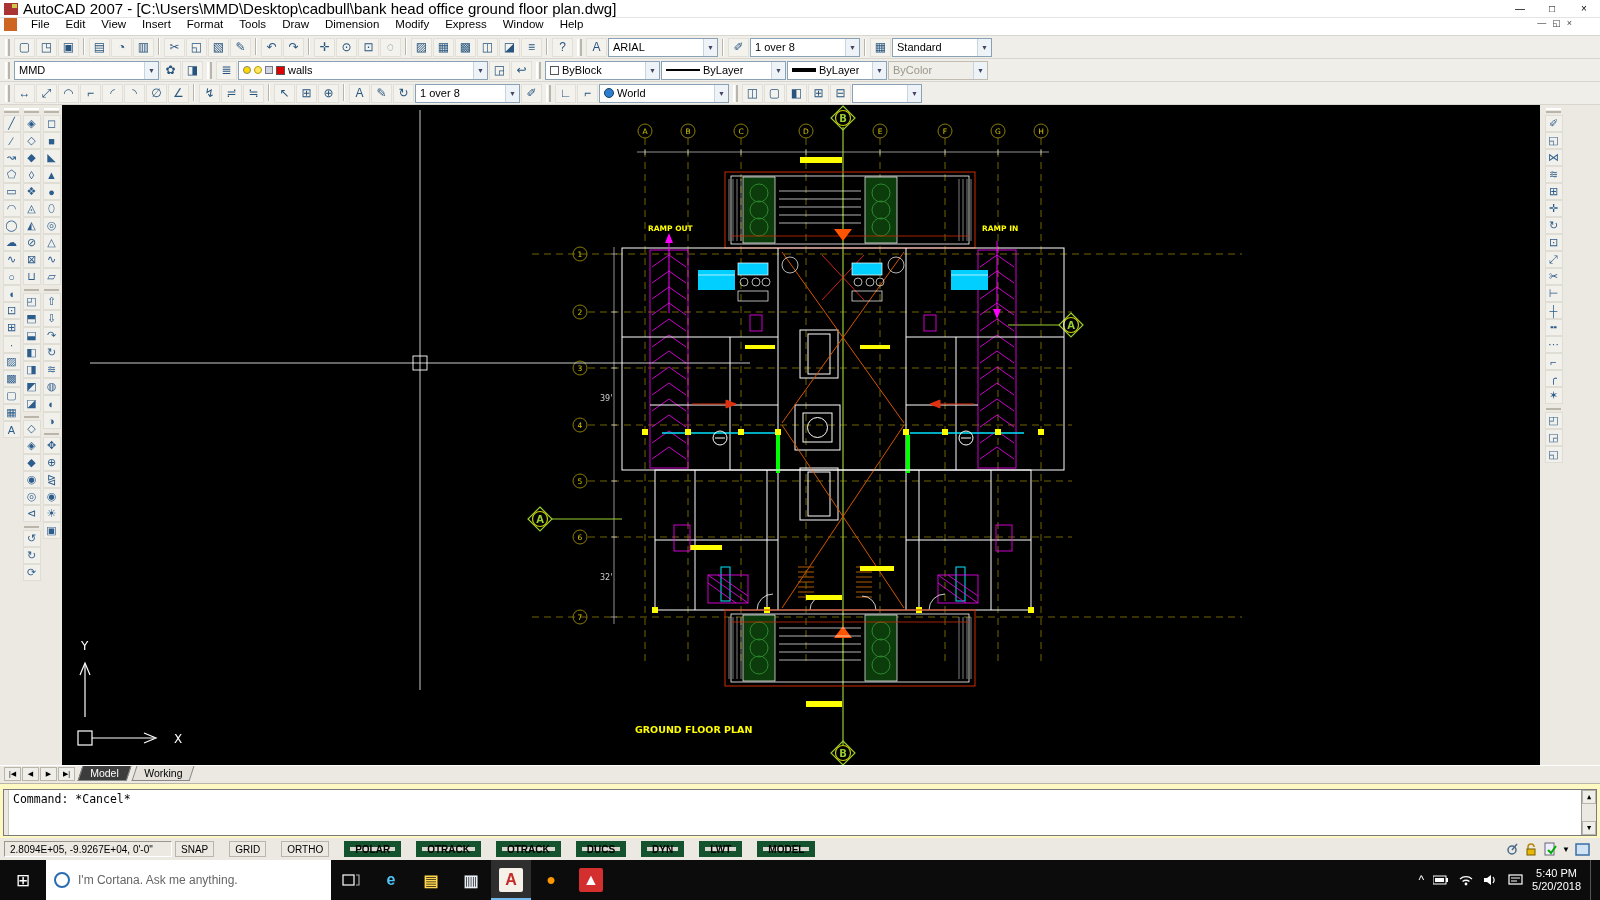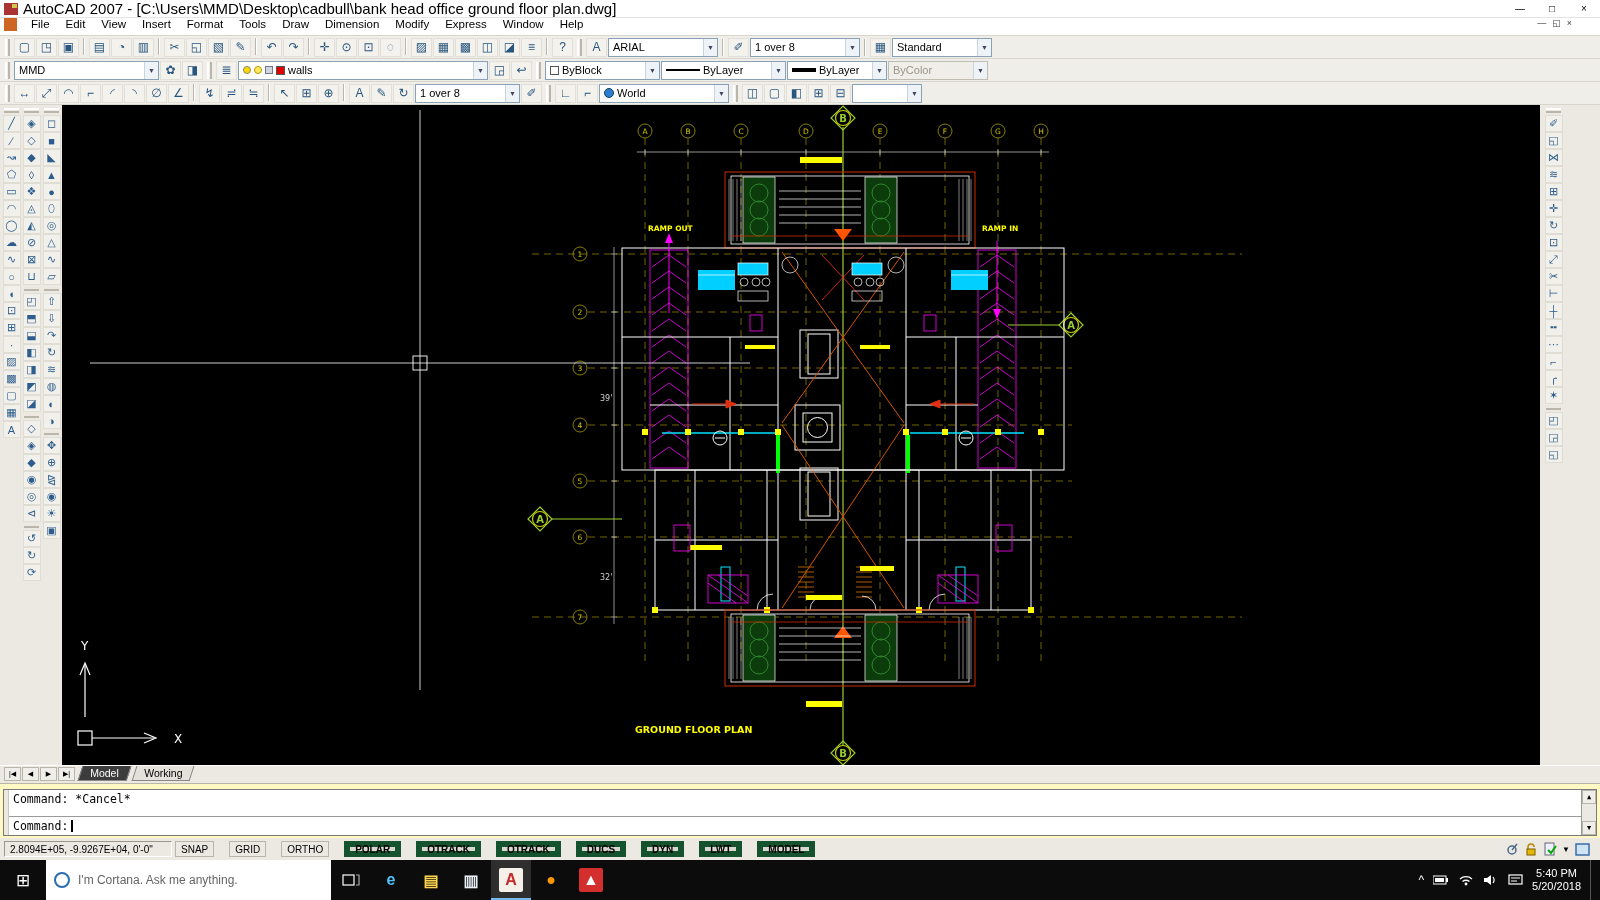--- a/index.html
+++ b/index.html
@@ -771,24 +771,20 @@
     <span class="tab active"><span>Model</span></span>
     <span class="tab inactive"><span>Working</span></span>
   </div>
 </div>
 
 <div class="cmd-area">
   <div class="cmd-box">
     <div class="cmd-grip"></div>
     <div class="cmd-lines">
       <div class="cmd-hist">Command: *Cancel*</div>
-      <div class="cmd-input">
-          <span>Command:</span>
-          <span class="caret"></span>
-        </div>
     </div>
     <div class="cmd-scroll">
       <div class="scr-btn">▲</div>
       <div class="scr-btn">▼</div>
     </div>
   </div>
 </div>
 
 <div class="statusbar">
   <div class="coords">2.8094E+05, -9.9267E+04, 0'-0"</div>

